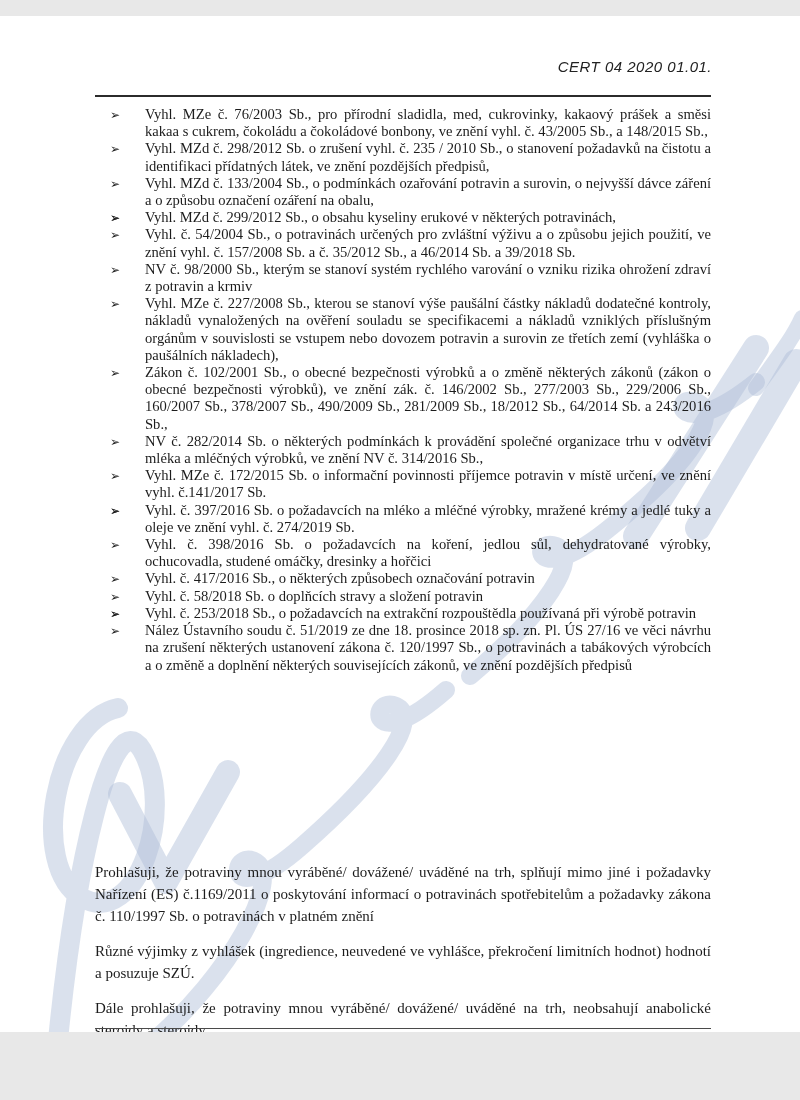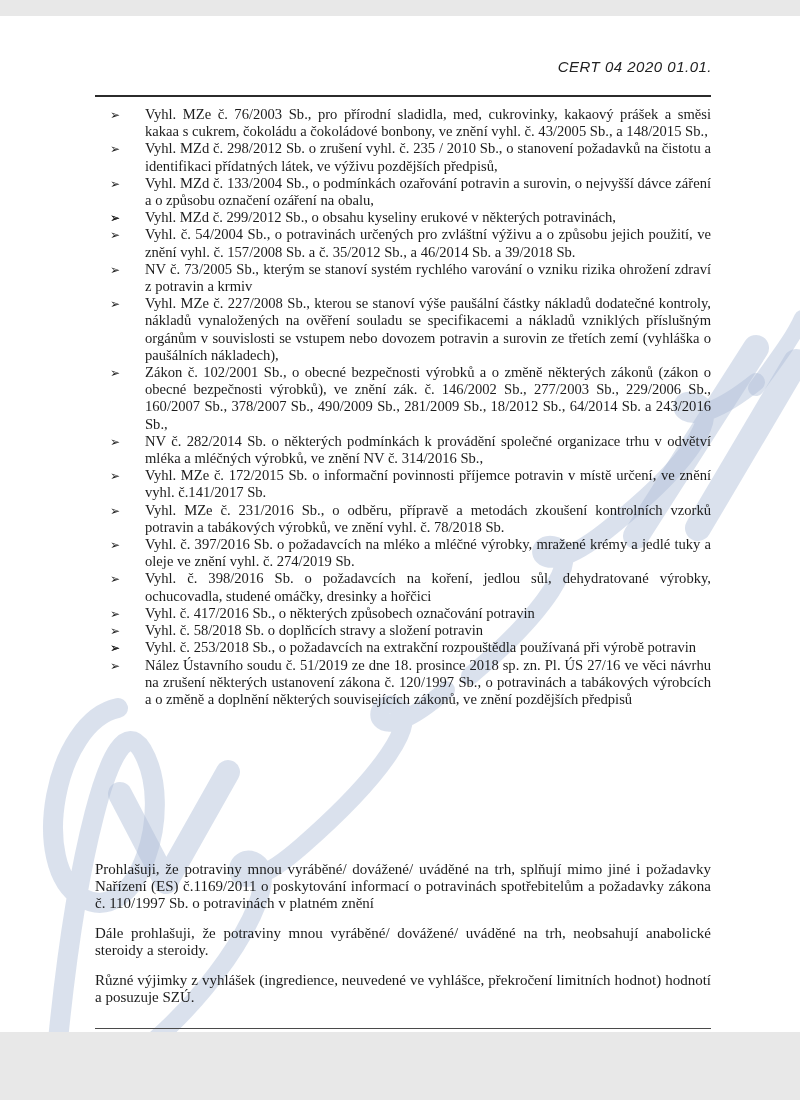--- a/index.html
+++ b/index.html
@@ -60,21 +60,21 @@
   }
   .reg-item b, .para b { font-weight: normal; }
   .declarations {
     position: absolute;
     top: 845px; left: 95px;
     width: 616px;
   }
   .para {
     text-align: justify;
     font-size: 15px;
-    line-height: 17px;
+    line-height: 22px;
   }
   .para + .para { margin-top: 13px; }
   .foot-rule {
     position: absolute;
     top: 1012px; left: 95px;
     width: 616px; height: 0;
     border-top: 1.5px solid #4a4a4a;
   }
   .page-footer {
     position: absolute;
@@ -106,44 +106,44 @@
   </svg>
 
   <div class="content">
 
     <div class="doc-header">CERT  04 2020 01.01.</div>
 
     <div class="top-rule"></div>
 
     <div class="reg-list">
         <div class="reg-item"><span class="bullet">➢</span><span><b>Vyhl. MZe č. 76/2003 Sb., pro přírodní sladidla, med, cukrovinky, kakaový prášek a směsi kakaa s cukrem, čokoládu a čokoládové bonbony</b><span>, ve znění vyhl. č. 43/2005 Sb., a 148/2015 Sb.,</span></span></div>
-        <div class="reg-item"><span class="bullet">➢</span><span><b>Vyhl. MZd č. 298/2012 Sb. o zrušení vyhl. č. 235 / 2010 Sb., o stanovení požadavků na čistotu a identifikaci přídatných látek,</b><span> ve výživu pozdějších předpisů,</span></span></div>
+        <div class="reg-item"><span class="bullet">➢</span><span><b>Vyhl. MZd č. 298/2012 Sb. o zrušení vyhl. č. 235 / 2010 Sb., o stanovení požadavků na čistotu a identifikaci přídatných látek,</b><span> ve znění pozdějších předpisů,</span></span></div>
         <div class="reg-item"><span class="bullet">➢</span><span><b>Vyhl. MZd č. 133/2004 Sb., o podmínkách ozařování potravin a surovin, o nejvyšší dávce záření a o způsobu označení ozáření na obalu,</b></span></div>
         <div class="reg-item"><span class="bullet">➢</span></div>
         <div class="reg-item"><span class="bullet">➢</span><span><b>Vyhl. MZd č. 299/2012 Sb., o obsahu kyseliny erukové v některých potravinách,</b></span></div>
         <div class="reg-item"><span class="bullet">➢</span><span><b>Vyhl. č. 54/2004 Sb., o potravinách určených pro zvláštní výživu</b><span> a o způsobu jejich použití, ve znění vyhl. č. 157/2008 Sb. a č. 35/2012 Sb., a 46/2014 Sb. a 39/2018 Sb.</span></span></div>
-        <div class="reg-item"><span class="bullet">➢</span><span><b>NV č. 73/2005 Sb., kterým se stanoví systém rychlého varování</b><span> o vzniku rizika ohrožení zdraví z potravin a krmiv</span></span></div>
+        <div class="reg-item"><span class="bullet">➢</span><span><b>NV č. 98/2000 Sb., kterým se stanoví systém rychlého varování</b><span> o vzniku rizika ohrožení zdraví z potravin a krmiv</span></span></div>
         <div class="reg-item"><span class="bullet">➢</span><span><b>Vyhl. MZe č. 227/2008 Sb., kterou se stanoví výše paušální částky nákladů</b><span> dodatečné kontroly, nákladů vynaložených na ověření souladu se specifikacemi a nákladů vzniklých příslušným orgánům v souvislosti se vstupem nebo dovozem potravin a surovin ze třetích zemí </span><b>(vyhláška o paušálních nákladech),</b></span></div>
         <div class="reg-item"><span class="bullet">➢</span><span><b>Zákon č. 102/2001 Sb., o obecné bezpečnosti výrobků a o změně některých zákonů (zákon o obecné bezpečnosti výrobků),</b><span> ve znění zák. č. 146/2002 Sb., 277/2003 Sb., 229/2006 Sb., 160/2007 Sb., 378/2007 Sb., 490/2009 Sb., 281/2009 Sb., 18/2012 Sb., 64/2014 Sb. a 243/2016 Sb.,</span></span></div>
         <div class="reg-item"><span class="bullet">➢</span><span><b>NV č. 282/2014 Sb. o některých podmínkách k provádění společné organizace trhu v odvětví mléka a mléčných výrobků,</b><span> ve znění NV č. 314/2016 Sb.,</span></span></div>
         <div class="reg-item"><span class="bullet">➢</span><span><b>Vyhl. MZe č. 172/2015 Sb. o informační povinnosti příjemce potravin v místě určení,</b><span> ve znění </span><b>vyhl. č.141/2017 Sb.</b></span></div>
-        <div class="reg-item"><span class="bullet">➢</span><span><b>Vyhl. MZe č. 231/2016 Sb., o odběru, přípravě a metodách zkoušení kontrolních vzorků potravin a tabákových výrobků,</b><span> ve znění vyhl. č. 78/2018 Sb.</span></span></div>
+        <div class="reg-item"><span class="bullet">➢</span></div>
         <div class="reg-item"><span class="bullet">➢</span><span><b>Vyhl. č. 397/2016 Sb. o požadavcích na mléko a mléčné výrobky, mražené krémy a jedlé tuky a oleje</b><span> ve znění vyhl. č. 274/2019 Sb.</span></span></div>
         <div class="reg-item"><span class="bullet">➢</span><span><b>Vyhl. č. 398/2016 Sb. o požadavcích na koření, jedlou sůl, dehydratované výrobky, ochucovadla, studené omáčky, dresinky a hořčici</b></span></div>
         <div class="reg-item"><span class="bullet">➢</span><span><b>Vyhl. č. 417/2016 Sb., o některých způsobech označování potravin</b></span></div>
         <div class="reg-item"><span class="bullet">➢</span><span><b>Vyhl. č. 58/2018 Sb. o doplňcích stravy a složení potravin</b></span></div>
         <div class="reg-item"><span class="bullet">➢</span></div>
         <div class="reg-item"><span class="bullet">➢</span><span><b>Vyhl. č. 253/2018 Sb., o požadavcích na extrakční rozpouštědla používaná při výrobě potravin</b></span></div>
         <div class="reg-item"><span class="bullet">➢</span><span><b>Nález Ústavního soudu č. 51/2019 ze dne 18. prosince 2018 sp. zn. Pl. ÚS 27/16 ve věci návrhu na zrušení některých ustanovení zákona č. 120/1997 Sb., o potravinách a tabákových výrobcích a o změně a doplnění některých souvisejících zákonů, ve znění pozdějších předpisů</b></span></div>
       </div>
 
     <div class="declarations">
         <div class="para"><span>Prohlašuji, že </span><b>potraviny mnou vyráběné/ dovážené/ uváděné na trh, splňují mimo jiné i požadavky Nařízení (ES) č.1169/2011 o poskytování informací o potravinách spotřebitelům a požadavky zákona č. 110/1997 Sb. o potravinách v platném znění</b></div>
+        <div class="para"><span>Různé výjimky z vyhlášek (ingredience, neuvedené ve vyhlášce, překročení limitních hodnot) hodnotí a posuzuje SZÚ.</span></div>
         <div class="para"><b>Dále prohlašuji, že potraviny mnou vyráběné/ dovážené/ uváděné na trh, neobsahují anabolické steroidy a steroidy.</b></div>
-        <div class="para"><span>Různé výjimky z vyhlášek (ingredience, neuvedené ve vyhlášce, překročení limitních hodnot) hodnotí a posuzuje SZÚ.</span></div>
       </div>
 
     <div class="foot-rule"></div>
 
     <div class="page-footer">
       <span>Stránka</span>
       <b>4</b>
       <span>z</span>
       <b>5</b>
     </div>

